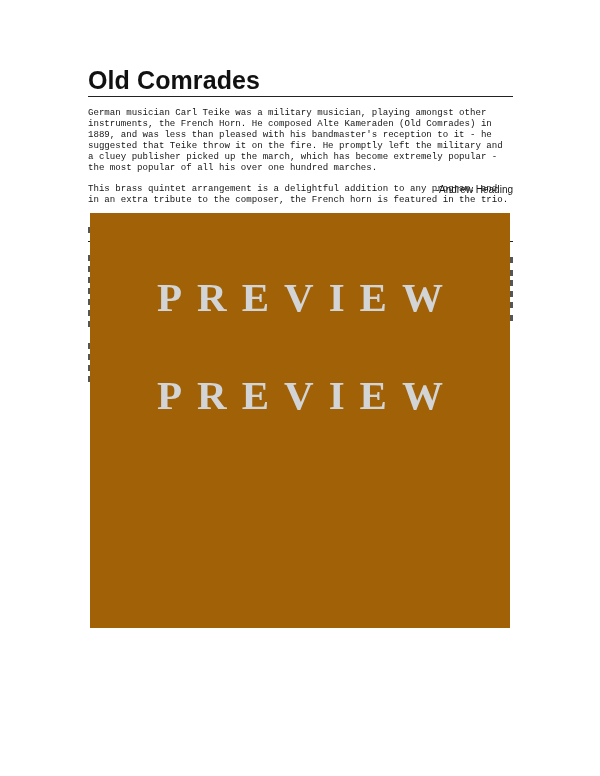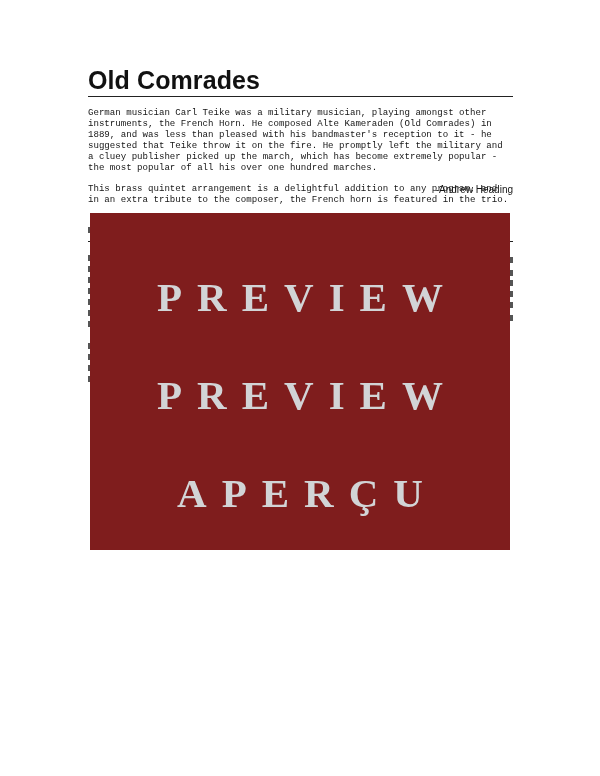--- a/index.html
+++ b/index.html
@@ -9,21 +9,21 @@
     .title-rule { position: absolute; left: 0; top: 96px; width: 425px; height: 1px; background: #222; }
     .desc { position: absolute; left: 0; top: 107px; width: 425px; font-size: 9.1px; line-height: 11px; color: #151515; }
     .desc p { margin: 0; font-family: Liberation Mono, monospace; }
     .desc p + p { margin-top: 10px; }
     .attrib { position: absolute; right: 0; top: 184px; font-size: 10px; line-height: 11px; color: #151515; white-space: nowrap; }
 
     
     .hidden-rule { position: absolute; left: 0; top: 241px; width: 425px; height: 1px; background: #222; }
     .frag { position: absolute; width: 3px; height: 6px; background: #555; }
 
-    .preview { position: absolute; left: 90px; top: 213px; width: 420px; height: 337px; background: #7f1d1d; }
+    .preview { position: absolute; left: 90px; top: 213px; width: 420px; height: 415px; background: #a16207; }
     .wm { position: absolute; left: 0; width: 420px; text-align: center; font-family: "Liberation Serif", "DejaVu Serif", serif; font-weight: 700; color: #d2d4d6; font-size: 41px; line-height: 44px; white-space: nowrap; }
     .wm-1 { top: 62px; letter-spacing: 15px; padding-left: 15px; box-sizing: border-box; }
     .wm-2 { top: 160px; letter-spacing: 15px; padding-left: 15px; box-sizing: border-box; }
     .wm-3 { top: 258px; letter-spacing: 15px; padding-left: 15px; box-sizing: border-box; }
   </style>
 </head>
 <body>
 
 <div class="page">
   <div class="title">Old Comrades</div>
@@ -53,14 +53,13 @@
   <div class="frag" style="left:422px;top:270px;"></div>
   <div class="frag" style="left:422px;top:280px;"></div>
   <div class="frag" style="left:422px;top:291px;"></div>
   <div class="frag" style="left:422px;top:302px;"></div>
   <div class="frag" style="left:422px;top:315px;"></div>
 </div>
 
 <div class="preview">
   <div class="wm wm-1">PREVIEW</div>
   <div class="wm wm-2">PREVIEW</div>
-  <div class="wm wm-3">APERÇU</div>
 </div>
 
 </body></html>

